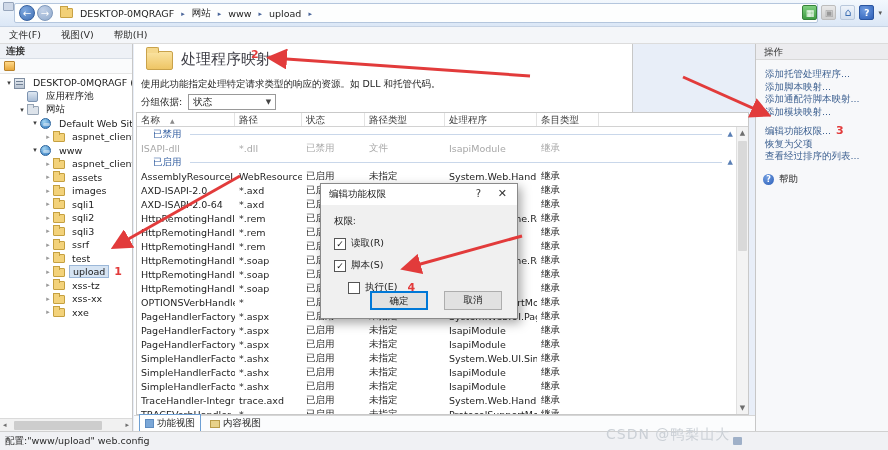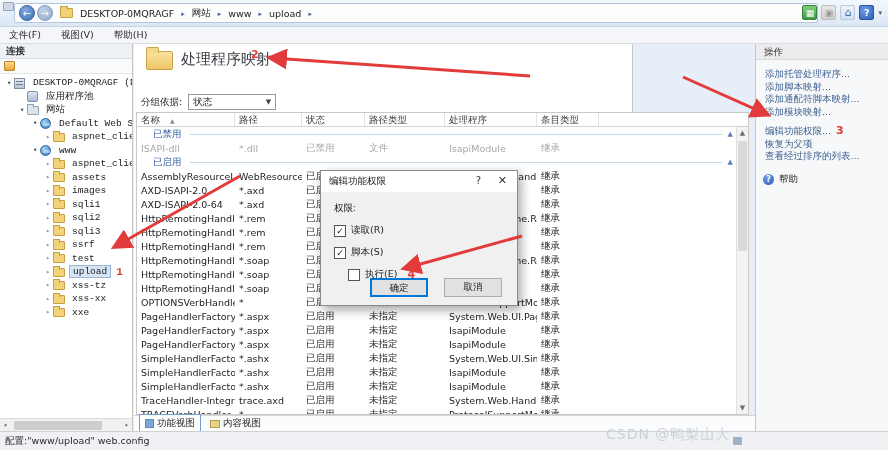--- a/index.html
+++ b/index.html
@@ -25,21 +25,21 @@
   .tico-gray { background:linear-gradient(#e9e9e9,#cfcfcf); border:1px solid #bdbdbd; color:#999; }
   .tico-home { background:linear-gradient(#eef3fa,#d4e0ef); border:1px solid #b9c8dc; color:#3a6db3; font-size:11px; line-height:13px; }
   .tico-help { background:radial-gradient(circle at 35% 30%,#6f9ce0,#2c5fb8); border:1px solid #2a55a0; font-weight:bold; }
   .tcaret { color:#555; font-size:7px; }
 
   .menubar { position:absolute; left:0; top:27px; width:888px; height:17px; background:#f4f6f9;
     border-bottom:1px solid #dcdcdc; display:flex; align-items:center; gap:20px; padding-left:9px; }
   .menu-item { color:#2b2b2b; }
 
   
-  .left { position:absolute; left:0; top:44px; width:133px; height:387px; background:#fff; border-right:1px solid #c7c7c7;font-family:Liberation Mono, monospace; }
+  .left { position:absolute; left:0; top:44px; width:133px; height:387px; background:#fff; border-right:1px solid #c7c7c7; }
   .left-header { height:15px; background:#eef1f6; border-bottom:1px solid #d8dee6; font-weight:bold; color:#333; padding:1px 0 0 6px; }
   .left-toolbar { height:15px; background:#fafbfc; border-bottom:1px solid #e6e6e6; padding:2px 0 0 4px; }
   .savecon-ico { display:inline-block; width:11px; height:10px; background:linear-gradient(#ffd98a,#e8a83c); border:1px solid #b9832c; border-radius:1px; }
   #tree { position:absolute; top:32px; left:0; right:0; bottom:13px; overflow:hidden; }
   .tree-row { height:13.5px; display:flex; align-items:center; white-space:nowrap; }
   .expander { width:10px; text-align:center; font-size:7px; color:#9a9a9a; flex:0 0 10px; }
   .expander.open { color:#3c3c3c; }
   .tico-tree { flex:0 0 13px; height:10px; position:relative; margin-right:3px; }
   .ico-folder .fbody, .ico-sites .fbody { position:absolute; left:0; top:1px; width:12px; height:9px; background:#f3d27a; border:1px solid #c5a040; border-radius:1px; }
   .ico-folder .fbody:before, .ico-sites .fbody:before { content:""; position:absolute; left:-1px; top:-3px; width:5px; height:3px; background:#f3d27a; border:1px solid #c5a040; border-bottom:none; }
@@ -98,21 +98,21 @@
   #actions-groups { padding:8px 0 0 9px; }
   .link-group { margin-bottom:7px; }
   .action-link { color:#3e6191; line-height:12.5px; white-space:nowrap; }
   .help-row { display:flex; align-items:center; gap:5px; margin:10px 0 0 7px; }
   .help-ico { width:11px; height:11px; border-radius:50%; background:radial-gradient(circle at 35% 30%,#6f9ce0,#2c5fb8); color:#fff; font-size:8px; font-weight:bold; text-align:center; line-height:11px; }
 
   
   .statusbar { position:absolute; left:0; bottom:0; width:888px; height:19px; background:#f0f1f4; border-top:1px solid #d0d0d0; padding:3px 0 0 5px; color:#2b2b2b; }
 
   
-  .dialog { position:absolute; left:320px; top:170px; width:198px; height:136px; background:#f0f0f0;
+  .dialog { position:absolute; left:320px; top:183px; width:198px; height:136px; background:#f0f0f0;
     border:1px solid #8a8a8a; box-shadow:3px 4px 10px rgba(0,0,0,.35); z-index:10; }
   .dlg-title { height:21px; background:#fff; display:flex; align-items:center; padding-left:8px; color:#1b1b1b; }
   .dlg-q { position:absolute; right:36px; top:4px; color:#333; font-size:10px; }
   .dlg-x { position:absolute; right:10px; top:3px; color:#333; font-size:11px; }
   .dlg-permlabel { margin:10px 0 0 13px; color:#1b1b1b;font-family:Liberation Serif, serif; }
   .chk-row { display:flex; align-items:center; gap:5px; margin:9px 0 0 13px; }
   .chk-row.indent { margin-left:27px; }
   .chk { width:12px; height:12px; background:#fff; border:1px solid #555; text-align:center; line-height:11px; font-size:9px; color:#1b1b1b; }
   .dlg-buttons { position:absolute; left:0; bottom:8px; display:flex; gap:16px; padding-left:49px; }
   .btn { width:58px; height:19px; background:#e1e1e1; border:1px solid #adadad; text-align:center; line-height:16px; color:#1b1b1b; }
@@ -295,20 +295,21 @@
   <div class="tree-hscroll">
     <span class="hs-arrow" style="left:3px">◂</span>
     <span class="hs-arrow" style="right:3px">▸</span>
     <span class="hs-thumb"></span>
   </div>
 </div>
 
 <div class="main">
   <div class="bigfolder"></div>
   <div class="main-title">处理程序映射</div>
+  <div class="main-desc">使用此功能指定处理特定请求类型的响应的资源。如 DLL 和托管代码。</div>
   <div class="groupbar">
     <span class="gb-label">分组依据:</span>
     <span class="gb-select">
       <span>状态</span>
       <span class="gb-caret">▼</span>
     </span>
   </div>
   <div class="listview">
     <div class="lv-head" id="lvhead">
         <div class="lv-hc w1">名称<span class="sort-ico">▲</span></div>

